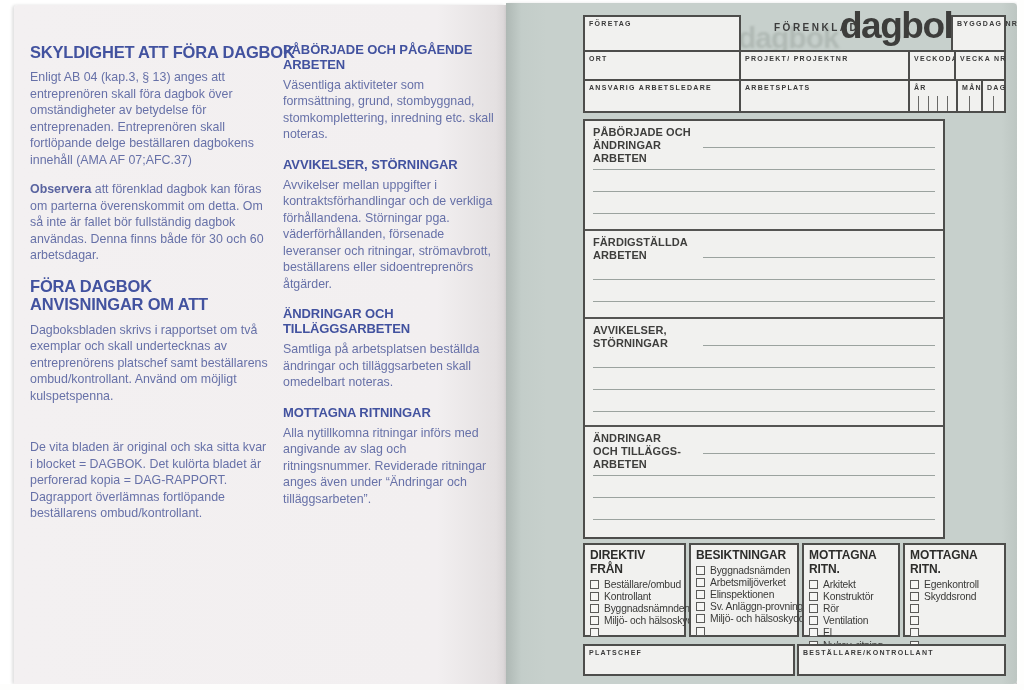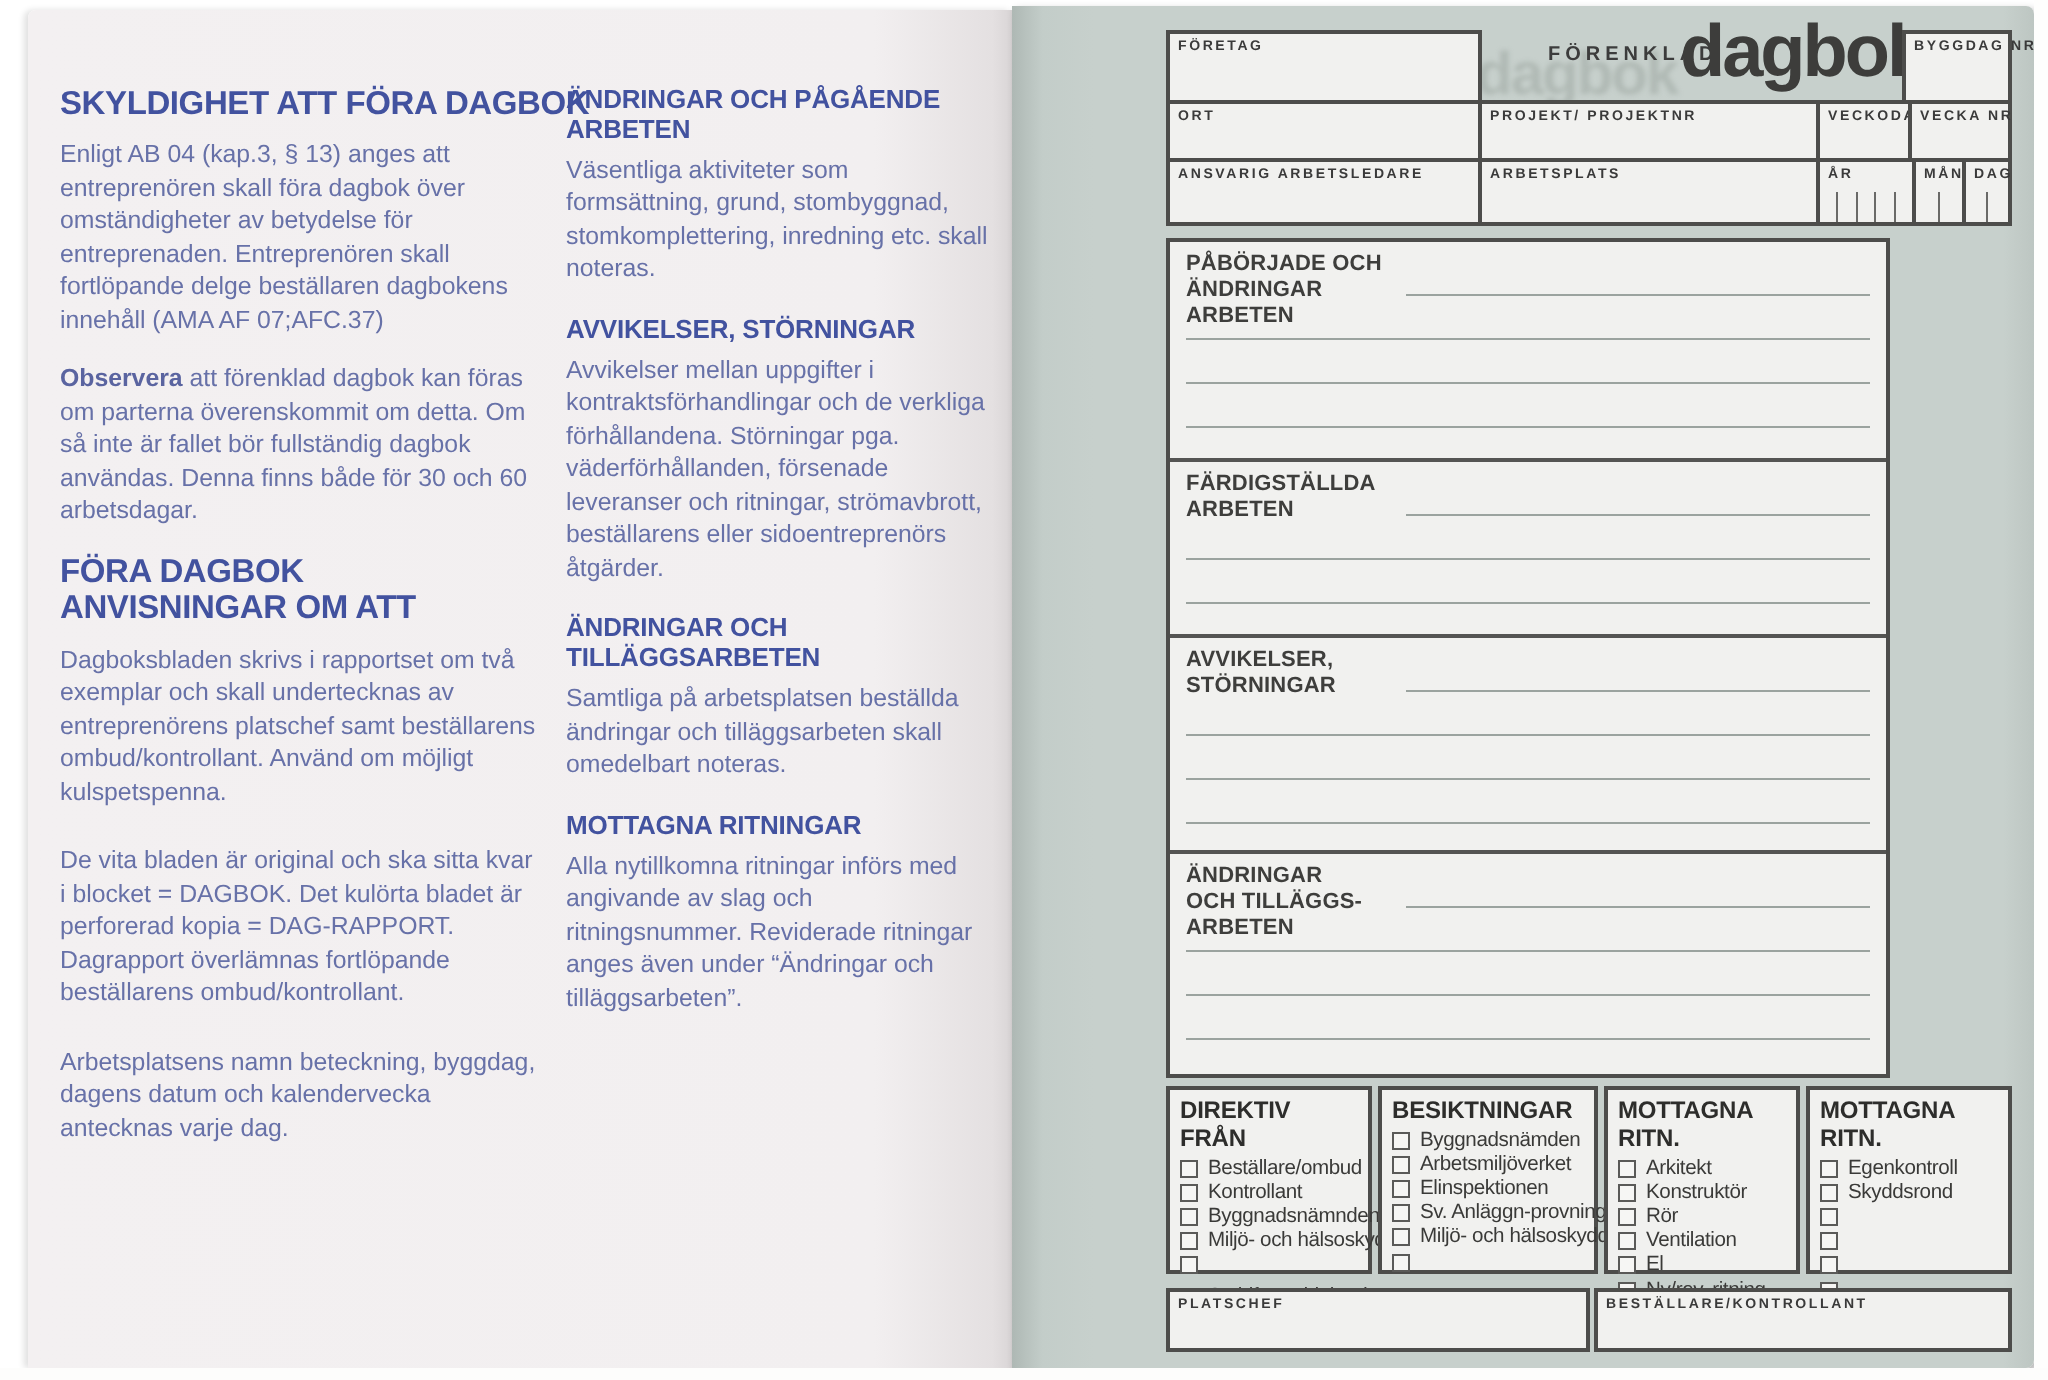--- a/index.html
+++ b/index.html
@@ -62,26 +62,25 @@
   <div class="page-left">
     <div class="col1">
       <h1 class="blue">SKYLDIGHET ATT FÖRA DAGBOK</h1>
       <p class="para">Enligt AB 04 (kap.3, § 13) anges att entreprenören skall föra dagbok över omständigheter av betydelse för entreprenaden. Entreprenören skall fortlöpande delge beställaren dagbokens innehåll (AMA AF 07;AFC.37)</p>
       <p class="para"><b>Observera</b><span> att förenklad dagbok kan föras om parterna överenskommit om detta. Om så inte är fallet bör fullständig dagbok användas. Denna finns både för 30 och 60 arbetsdagar.</span></p>
       <h1 class="blue gap-lg">
           <span class="ln">FÖRA DAGBOK</span>
           <span class="ln">ANVISNINGAR OM ATT</span>
         </h1>
       <p class="para">Dagboksbladen skrivs i rapportset om två exemplar och skall undertecknas av entreprenörens platschef samt beställarens ombud/kontrollant. Använd om möjligt kulspetspenna.</p>
-      <p class="para" style="margin-top:18px">De vita bladen är original och ska sitta kvar i blocket = DAGBOK. Det kulörta bladet är perforerad kopia = DAG-RAPPORT. Dagrapport överlämnas fortlöpande beställarens ombud/kontrollant.</p>
-      <p class="para" style="margin-top:18px">Arbetsplatsens namn beteckning, byggdag, dagens datum och kalendervecka antecknas varje dag.</p>
+      <p class="para" style="margin-top:35px">De vita bladen är original och ska sitta kvar i blocket = DAGBOK. Det kulörta bladet är perforerad kopia = DAG-RAPPORT. Dagrapport överlämnas fortlöpande beställarens ombud/kontrollant.</p>
     </div>
     <div class="col2">
       <div class="instr-sec">
-        <h2 class="blue">ÄNDRINGAR OCH PÅGÅENDE ARBETEN</h2>
+        <h2 class="blue">PÅBÖRJADE OCH PÅGÅENDE ARBETEN</h2>
         <p class="para">Väsentliga aktiviteter som formsättning, grund, stombyggnad, stomkomplettering, inredning etc. skall noteras.</p>
       </div>
       <div class="instr-sec">
         <h2 class="blue">AVVIKELSER, STÖRNINGAR</h2>
         <p class="para">Avvikelser mellan uppgifter i kontraktsförhandlingar och de verkliga förhållandena. Störningar pga. väderförhållanden, försenade leveranser och ritningar, strömavbrott, beställarens eller sidoentreprenörs åtgärder.</p>
       </div>
       <div class="instr-sec">
         <h2 class="blue">ÄNDRINGAR OCH TILLÄGGSARBETEN</h2>
         <p class="para">Samtliga på arbetsplatsen beställda ändringar och tilläggsarbeten skall omedelbart noteras.</p>
       </div>

